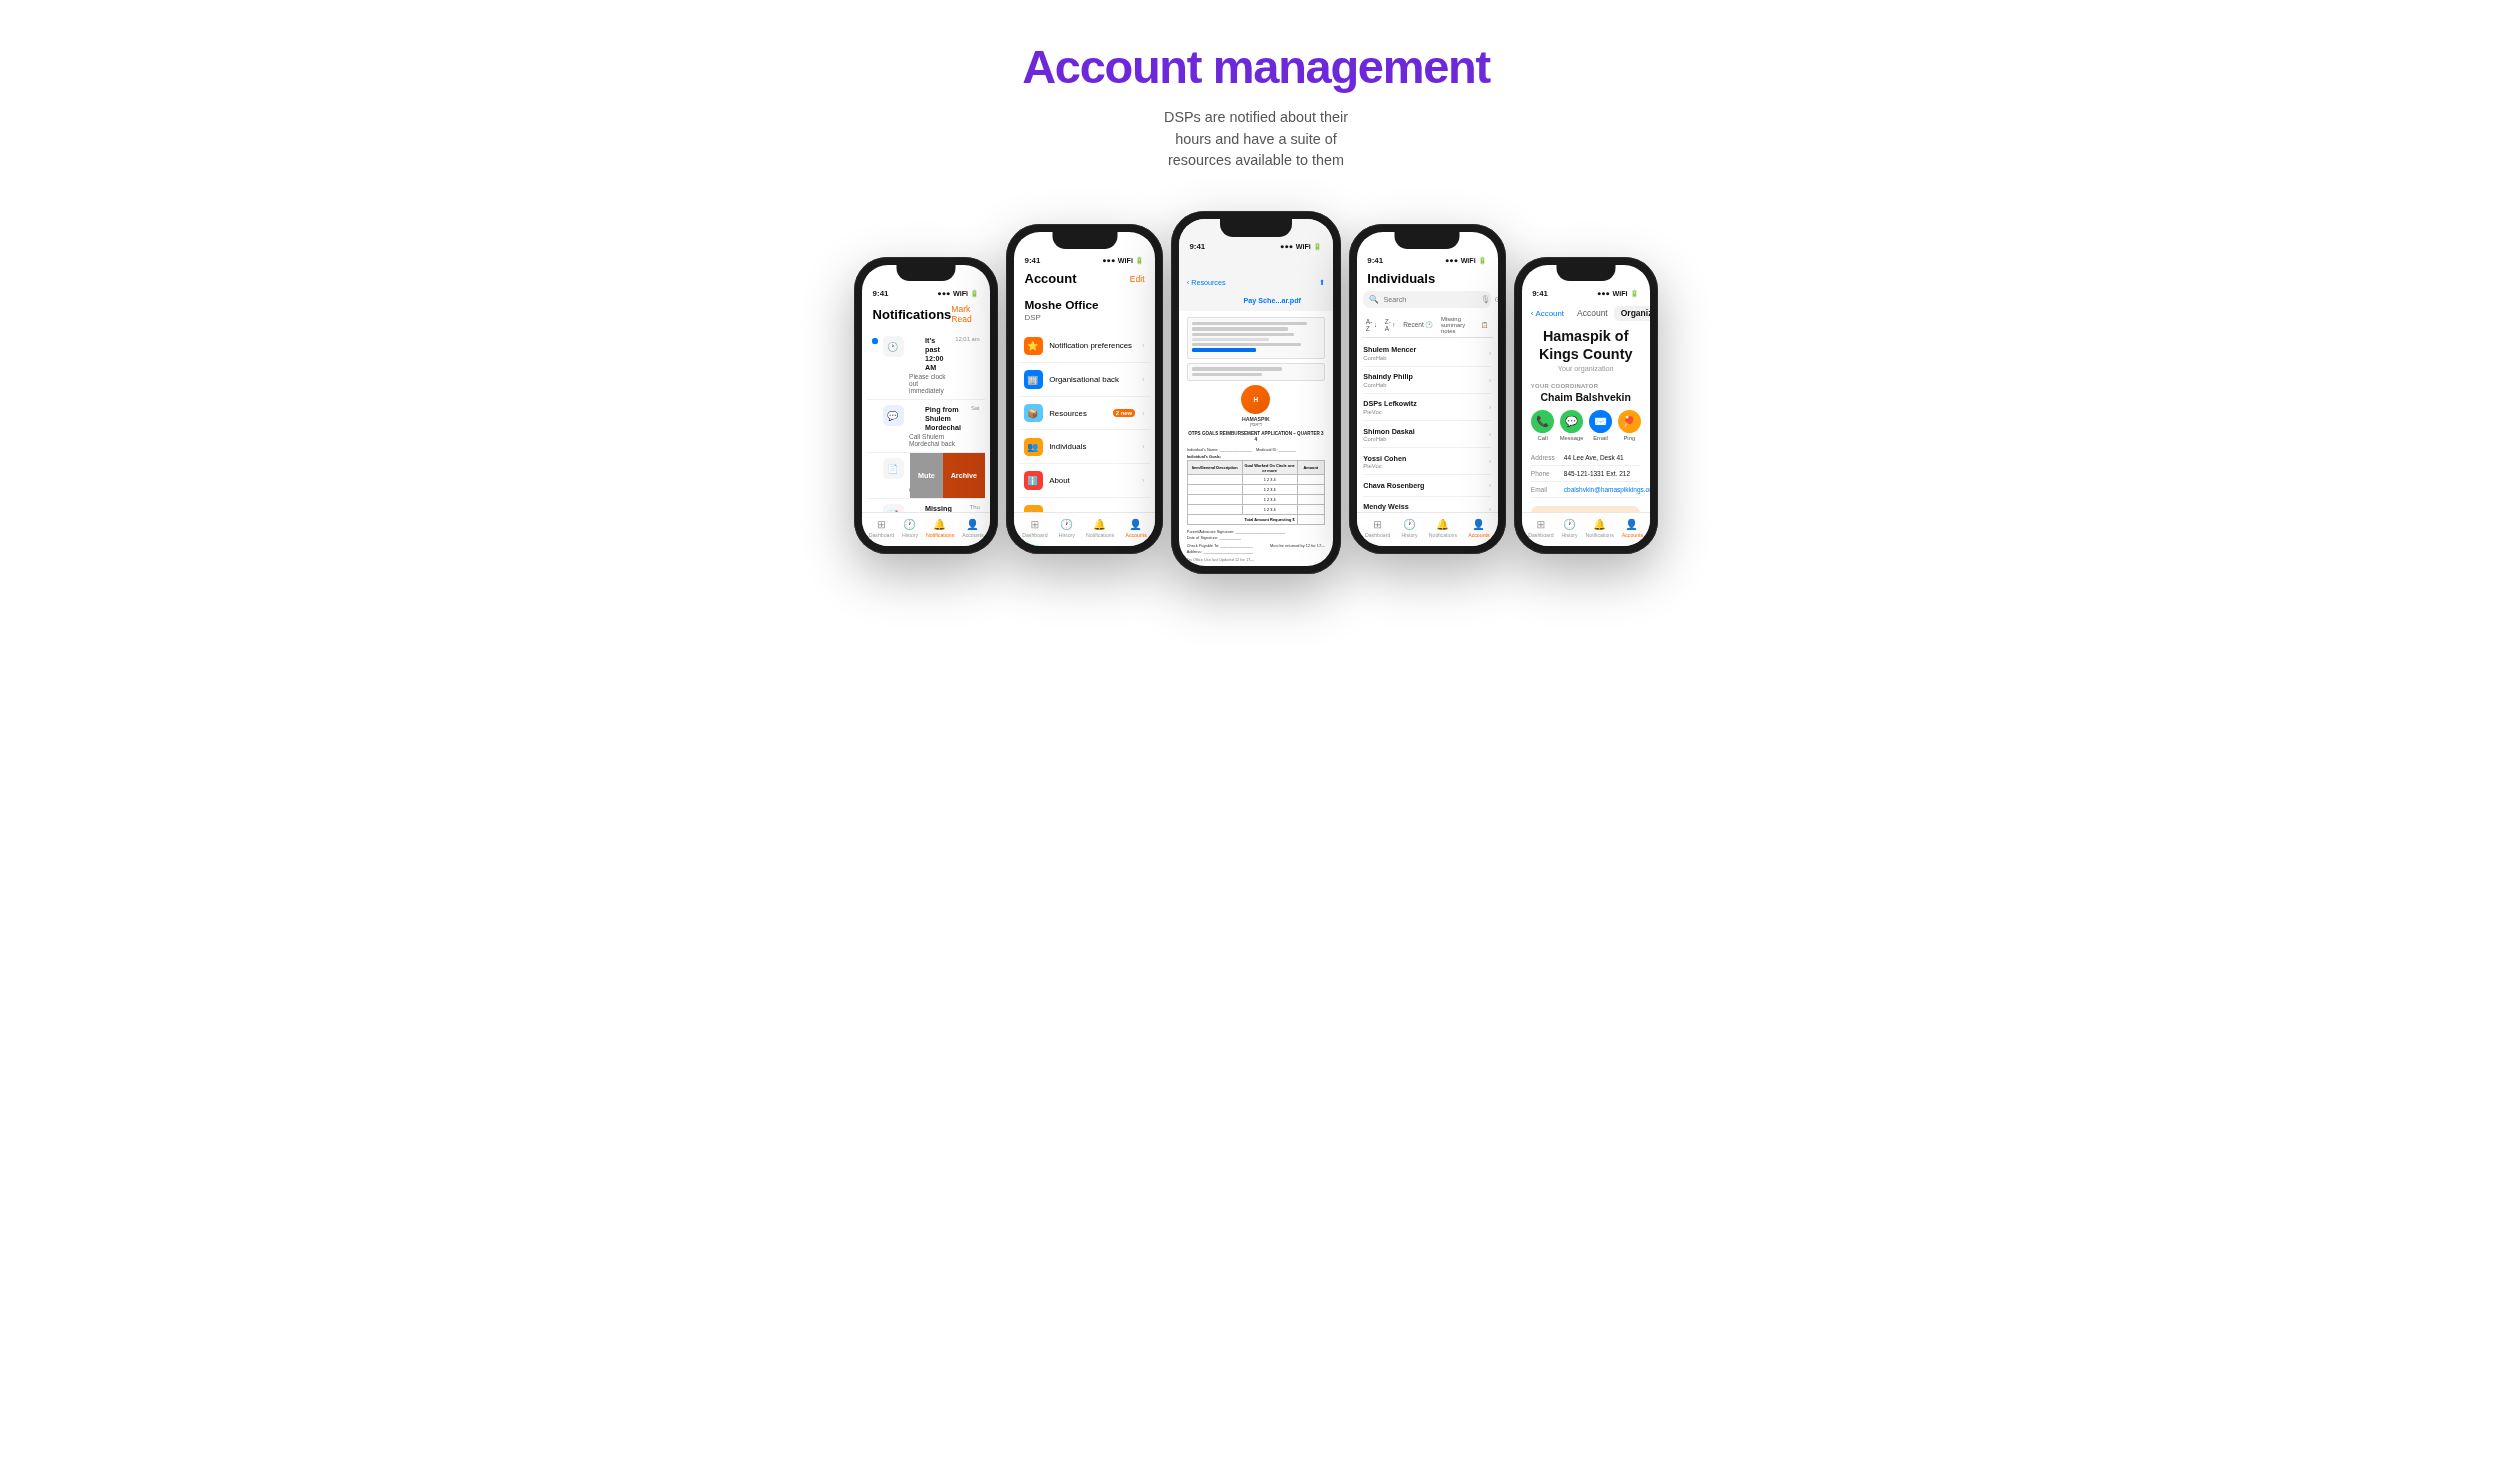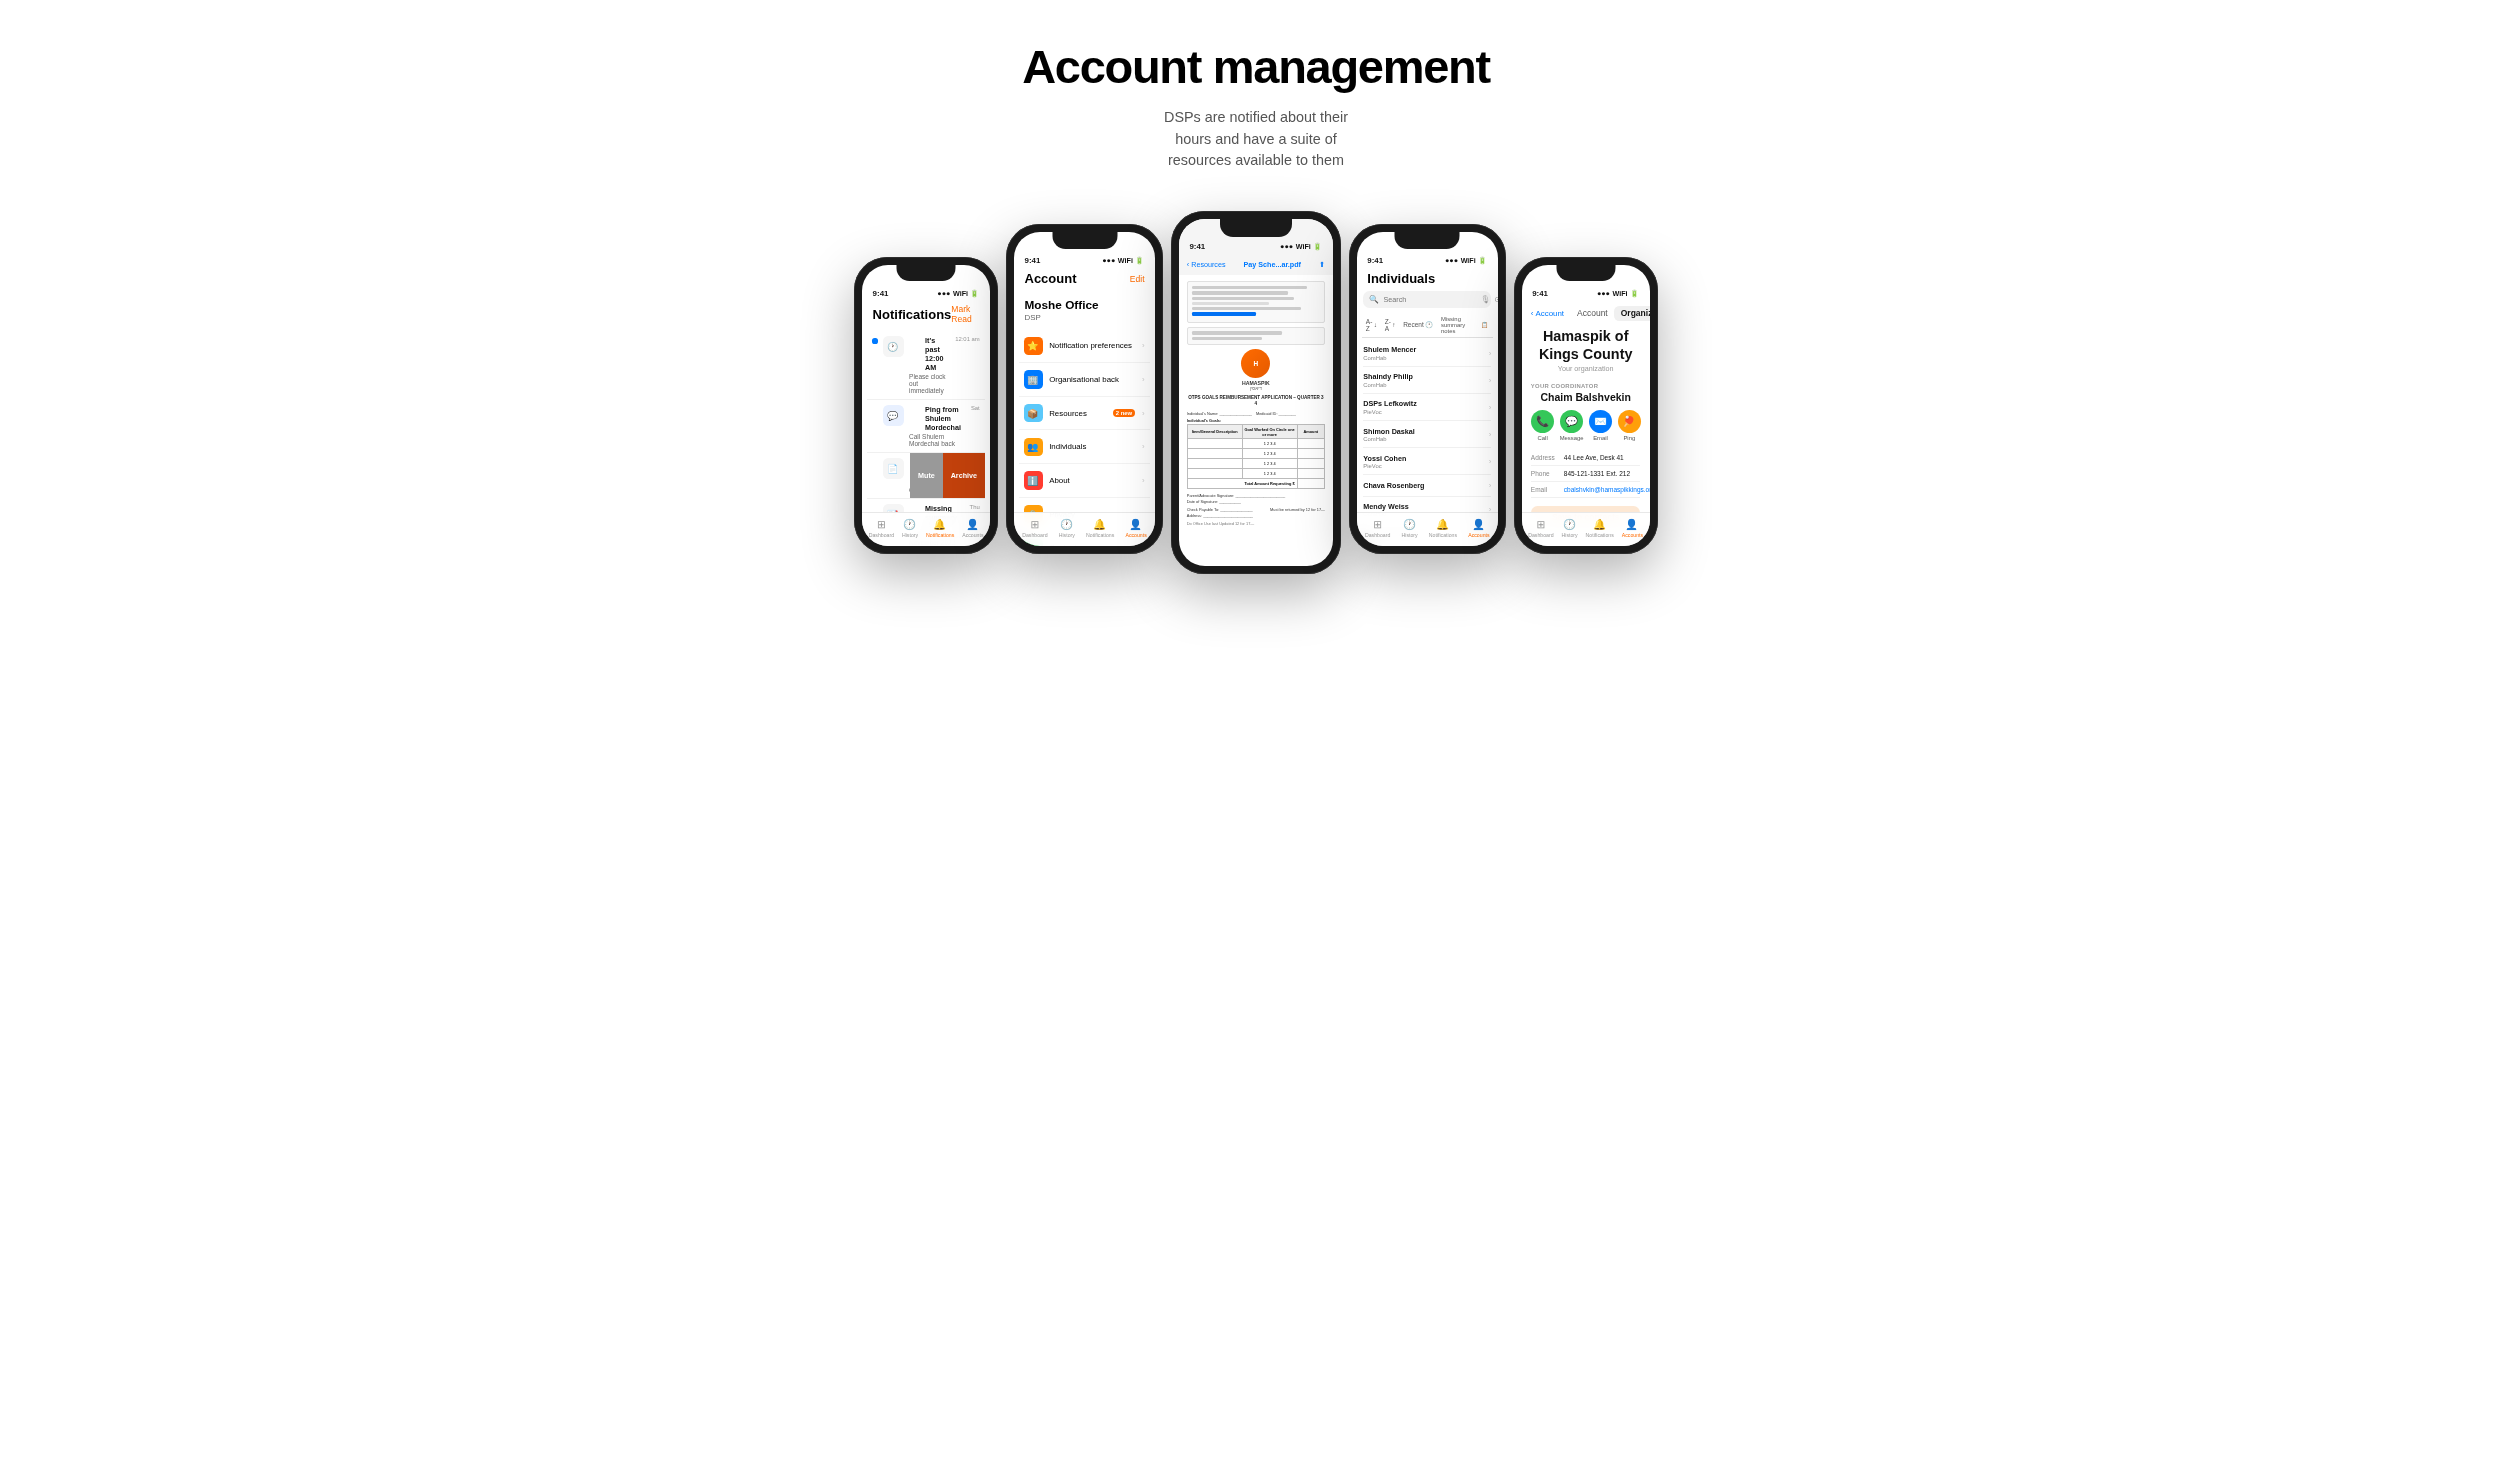--- a/index.html
+++ b/index.html
@@ -14,21 +14,21 @@
     }
 
     .page-header {
       text-align: center;
       margin-bottom: 39px;
     }
 
     .page-title {
       font-size: 47px;
       font-weight: 800;
-      color: #000000;
+      color: #6d28d9;
       letter-spacing: -1.3px;
       margin-bottom: 13px;
     }
 
     .page-subtitle {
       font-size: 14.4px;
       color: #555;
       line-height: 1.5;
       max-width: 196px;
       margin: 0 auto;
@@ -221,21 +221,21 @@
     
     .doc-header {
       display: flex;
       align-items: center;
       justify-content: space-between;
       padding: 5.2px 7.9px;
       background: #f5f5f5;
       font-size: 7.2px;
     }
     .doc-back { color: #007aff; display: flex; align-items: center; gap: 2px; }
-    .doc-title-tab { display: flex; gap: 5.2px; }
+    .doc-title-tab { display: flex; gap: 5.2px; margin-top: 36px; }
     .doc-tab { font-size: 7.2px; }
     .doc-tab.active { color: #007aff; font-weight: 600; }
     .doc-share { color: #007aff; }
 
     
     .indiv-header-title { font-size: 13px; font-weight: 700; padding: 2.6px 10.5px 5.2px; }
 
     .search-bar {
       display: flex;
       align-items: center;

